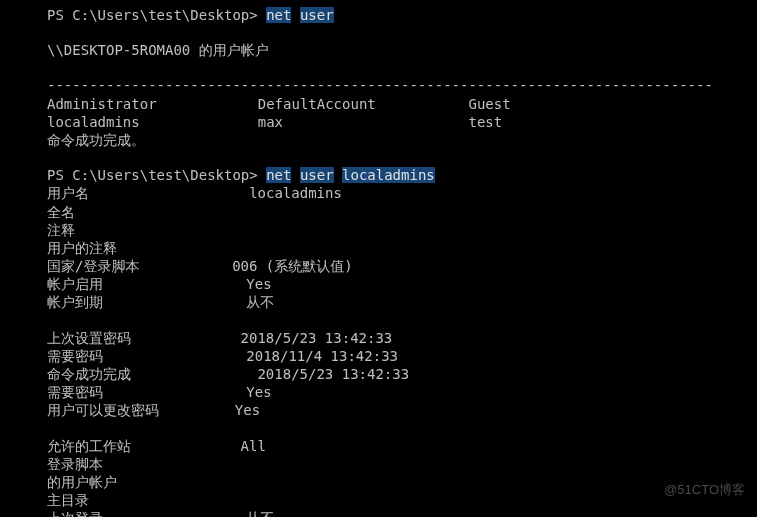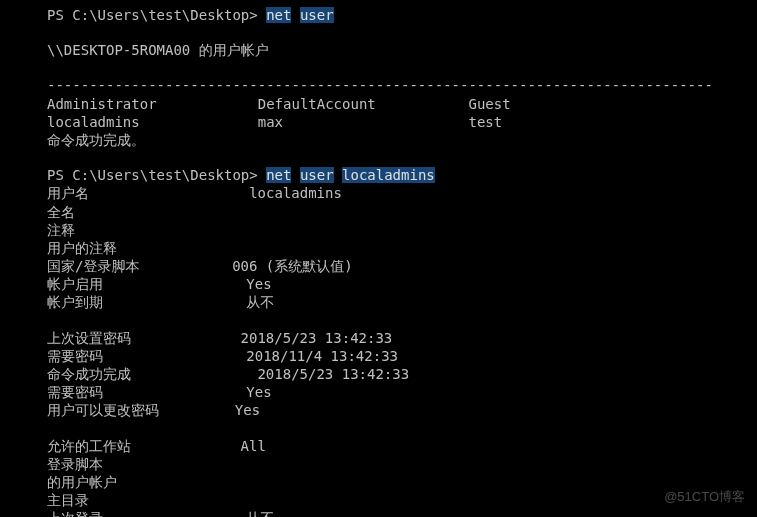--- a/index.html
+++ b/index.html
@@ -34,21 +34,21 @@
       color: #c0c0c0;
       letter-spacing: 0;
       overflow: hidden;
       white-space: nowrap;
     }
     .spacer {
       height: 17px;
     }
     .watermark {
       position: absolute;
-      bottom: 11px;
+      bottom: 18px;
       right: 12px;
       color: #4a4a4a;
       font-size: 13px;
       font-family: Arial, sans-serif;
     }
   </style>
 </head>
 <body>
 
 <div class="line"><span class="prompt">PS C:\Users\test\Desktop&gt; </span><span class="cmd-highlight">net</span> <span class="cmd-highlight">user</span></div>

